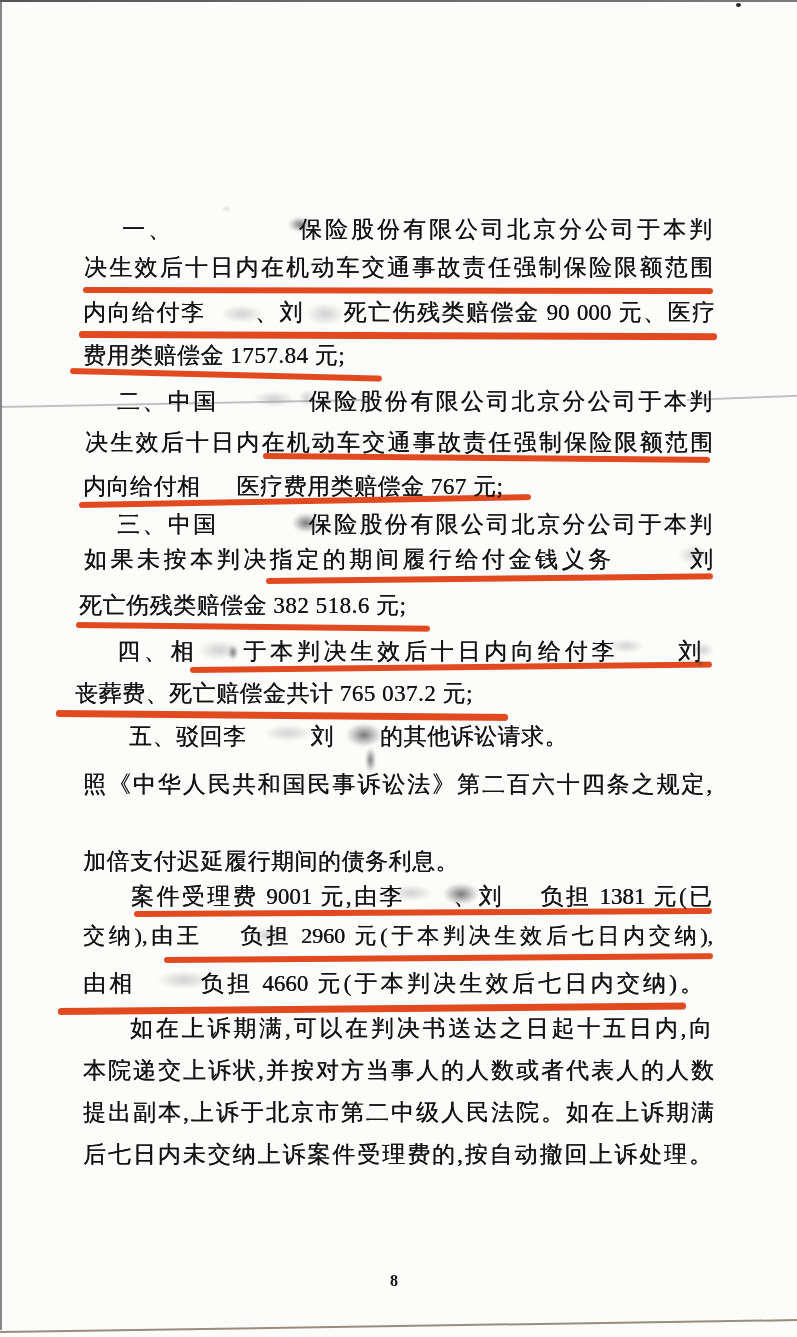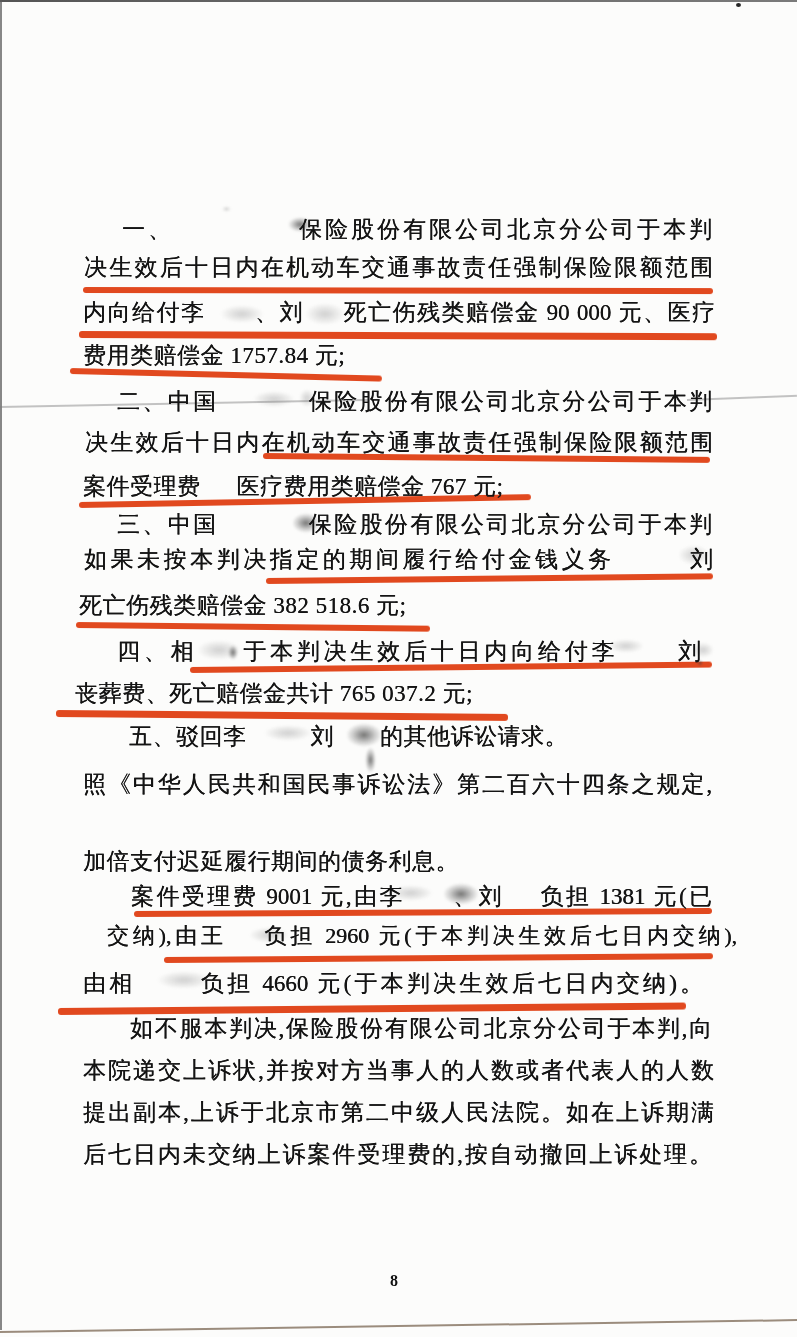--- a/index.html
+++ b/index.html
@@ -17,21 +17,21 @@
   }
   .page{position:absolute;left:0;top:0;width:797px;height:1337px;}
   .line{
     position:absolute;
     font-size:23px;line-height:1.3;
     color:var(--ink);
     text-shadow:0.3px 0 0 currentColor;
   }
   .just{text-align:justify;text-align-last:justify;}
   .ls{letter-spacing:0.5px;}
-  .fs22{font-size:22px;margin-left:24px;}
+  .fs22{font-size:22px;}
   .gap{display:inline-block;height:1em;vertical-align:baseline;}
   .redline{
     position:absolute;height:6px;
     background:var(--marker-red);
     border-radius:3px;
     mix-blend-mode:multiply;
     opacity:0.93;
     transform-origin:left center;
     filter:blur(0.3px);
   }
@@ -103,38 +103,38 @@
   <div class="sm" style="left:249px;top:927px;width:40px;height:16px"></div>
   <div class="sm" style="left:157px;top:971px;width:54px;height:18px"></div>
 
   <div class="line just" style="left:122px;top:214px;width:590px"><span>一、</span><span class="gap" style="width:122px"></span><span>保险股份有限公司北京分公司于本判</span></div>
   <div class="line just" style="left:84px;top:253px;width:629px"><span>决生效后十日内在机动车交通事故责任强制保险限额范围</span></div>
   <div class="line just" style="left:83px;top:297px;width:632px"><span>内向给付李</span><span class="gap" style="width:48px"></span><span>、刘</span><span class="gap" style="width:38px"></span><span>死亡伤残类赔偿金 90 000 元、医疗</span></div>
   <div class="line ls" style="left:83px;top:341px"><span>费用类赔偿金 1757.84 元;</span></div>
 
   <div class="line just" style="left:117px;top:386px;width:595px"><span>二、中国</span><span class="gap" style="width:88px"></span><span>保险股份有限公司北京分公司于本判</span></div>
   <div class="line just" style="left:85px;top:428px;width:628px"><span>决生效后十日内在机动车交通事故责任强制保险限额范围</span></div>
-  <div class="line ls" style="left:83px;top:471px"><span>案件受理费</span><span class="gap" style="width:36px"></span><span>医疗费用类赔偿金 767 元;</span></div>
+  <div class="line ls" style="left:83px;top:471px"><span>内向给付相</span><span class="gap" style="width:36px"></span><span>医疗费用类赔偿金 767 元;</span></div>
 
   <div class="line just" style="left:117px;top:509px;width:595px"><span>三、中国</span><span class="gap" style="width:88px"></span><span>保险股份有限公司北京分公司于本判</span></div>
   <div class="line just" style="left:84px;top:544px;width:629px"><span>如果未按本判决指定的期间履行给付金钱义务</span><span class="gap" style="width:72px"></span><span>刘</span></div>
   <div class="line ls" style="left:79px;top:591px"><span>死亡伤残类赔偿金 382 518.6 元;</span></div>
 
   <div class="line just" style="left:117px;top:636px;width:584px"><span>四、相</span><span class="gap" style="width:42px"></span><span>于本判决生效后十日内向给付李</span><span class="gap" style="width:56px"></span><span>刘</span></div>
   <div class="line ls" style="left:75px;top:679px"><span>丧葬费、死亡赔偿金共计 765 037.2 元;</span></div>
 
   <div class="line ls" style="left:129px;top:721px"><span>五、驳回李</span><span class="gap" style="width:64px"></span><span>刘</span><span class="gap" style="width:46px"></span><span>的其他诉讼请求。</span></div>
 
   <div class="line just" style="left:83px;top:770px;width:629px"><span>照《中华人民共和国民事诉讼法》第二百六十四条之规定,</span></div>
   <div class="line ls" style="left:83px;top:847px"><span>加倍支付迟延履行期间的债务利息。</span></div>
 
   <div class="line just" style="left:131px;top:881px;width:581px"><span>案件受理费 9001 元,由李</span><span class="gap" style="width:46px"></span><span>、刘</span><span class="gap" style="width:34px"></span><span>负担 1381 元(已</span></div>
   <div class="line just fs22" style="left:83px;top:921px;width:630px"><span>交纳),由王</span><span class="gap" style="width:34px"></span><span>负担 2960 元(于本判决生效后七日内交纳),</span></div>
   <div class="line just" style="left:83px;top:968px;width:620px"><span>由相</span><span class="gap" style="width:62px"></span><span>负担 4660 元(于本判决生效后七日内交纳)。</span></div>
 
-  <div class="line just" style="left:130px;top:1014px;width:582px"><span>如不服本判决,保险股份有限公司北京分公司于本判,向</span></div>
+  <div class="line just" style="left:130px;top:1014px;width:582px"><span>如在上诉期满,可以在判决书送达之日起十五日内,向</span></div>
   <div class="line just" style="left:83px;top:1056px;width:631px"><span>本院递交上诉状,并按对方当事人的人数或者代表人的人数</span></div>
   <div class="line just" style="left:83px;top:1098px;width:631px"><span>提出副本,上诉于北京市第二中级人民法院。如在上诉期满</span></div>
   <div class="line just" style="left:83px;top:1140px;width:629px"><span>后七日内未交纳上诉案件受理费的,按自动撤回上诉处理。</span></div>
 
   <div class="pagenum">8</div>
 
 </div>
 
 </body></html>

